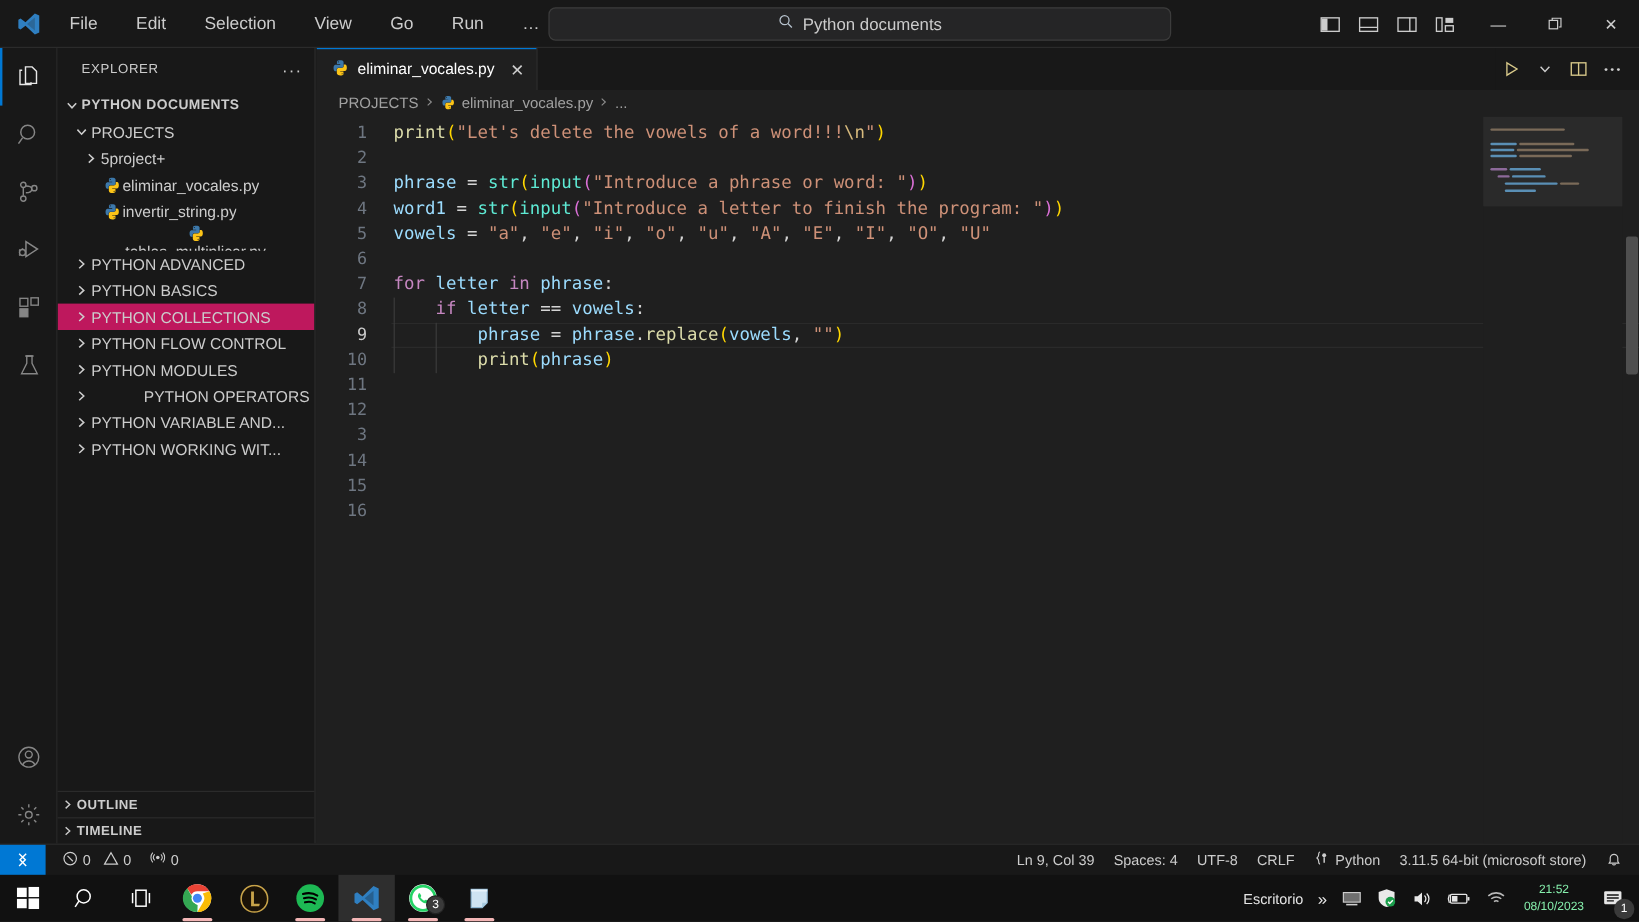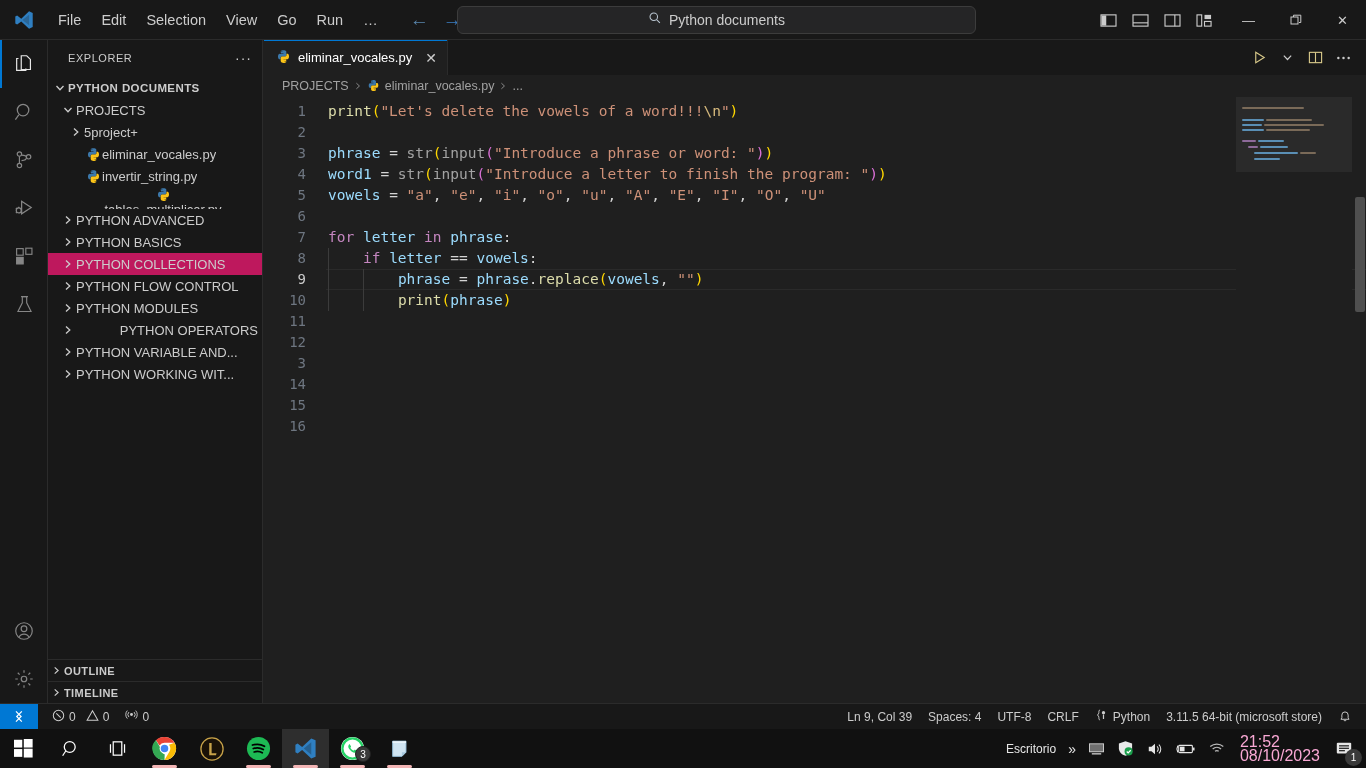--- a/index.html
+++ b/index.html
@@ -12,21 +12,21 @@
   }
   .app { position: relative; width: 1366px; height: 768px; }
 
   
   .titlebar {
     position: absolute; top: 0; left: 0; width: 1366px; height: 40px;
     background: #181818; display: flex; align-items: center;
     border-bottom: 1px solid #2b2b2b;
   }
   .vscode-logo { width: 48px; display: flex; align-items: center; justify-content: center; }
-  .menu { display: flex; align-items: center; gap: 0; }
+  .menu { display: flex; align-items: center; gap: 12px; }
   .menu-item {
     color: #cccccc; font-size: 14.5px; padding: 4px 10px;
     cursor: default; white-space: nowrap;
   }
   .nav-arrows { display: flex; align-items: center; gap: 14px; margin-left: 22px; }
   .nav-arrow { color: #3b7fc4; font-size: 19px; line-height: 1; }
   .nav-arrow.dim { color: #5a87ae; }
   .search-box {
     position: absolute; left: 457px; top: 6px; width: 519px; height: 28px;
     background: #252526; border: 1px solid #3c3c3c; border-radius: 6px;
@@ -135,21 +135,21 @@
   .cline.current { box-shadow: inset 0 1px 0 #2a2a2a, inset 0 -1px 0 #2a2a2a; }
   .ind-guide {
     position: absolute; top: 0; width: 1px; height: 21px; background: #3b3b3b;
   }
   
   .t-fn    { color: #dcdcaa; }
   .t-str   { color: #ce9178; }
   .t-esc   { color: #d7ba7d; }
   .t-var   { color: #9cdcfe; }
   .t-kw    { color: #c586c0; }
-  .t-builtin { color: #a3a3a3; }
+  .t-builtin { color: #5eead4; }
   .t-plain { color: #d4d4d4; }
 
   .minimap {
     position: absolute; right: 14px; top: 0; width: 116px; height: 100%;
     background: #1f1f1f; pointer-events: none;
   }
   .mm-slider {
     position: absolute; right: 0; top: 0; width: 116px; height: 75px;
     background: rgba(121,121,121,0.12);
   }
@@ -189,22 +189,22 @@
   .tb-ico.running::after {
     content: ""; position: absolute; bottom: 0; left: 11px; width: 25px; height: 3px;
     background: #f3b6b6; border-radius: 2px;
   }
   .tb-ico.active { background: #2e2e2e; }
   .tray {
     margin-left: auto; display: flex; align-items: center; gap: 0; color: #e6e6e6; font-size: 12px;
     padding-right: 6px;
   }
   .tray-item { padding: 0 6px; height: 39px; display: flex; align-items: center; }
-  .clock { display: flex; flex-direction: column; line-height: 14px;
-           font-size: 16px; color: #f9a8d4; padding: 0 8px; }
+  .clock { display: flex; flex-direction: column; align-items: center; line-height: 14px;
+           font-size: 10px; color: #86efac; padding: 0 8px; }
   .badge {
     position: absolute; right: 5px; bottom: 6px; width: 16px; height: 16px; border-radius: 50%;
     background: #3a3a3a; color: #fff; font-size: 10px;
     display: flex; align-items: center; justify-content: center; border: 1px solid #222;
   }
 </style>
 </head>
 <body>
 
 <div class="app">

